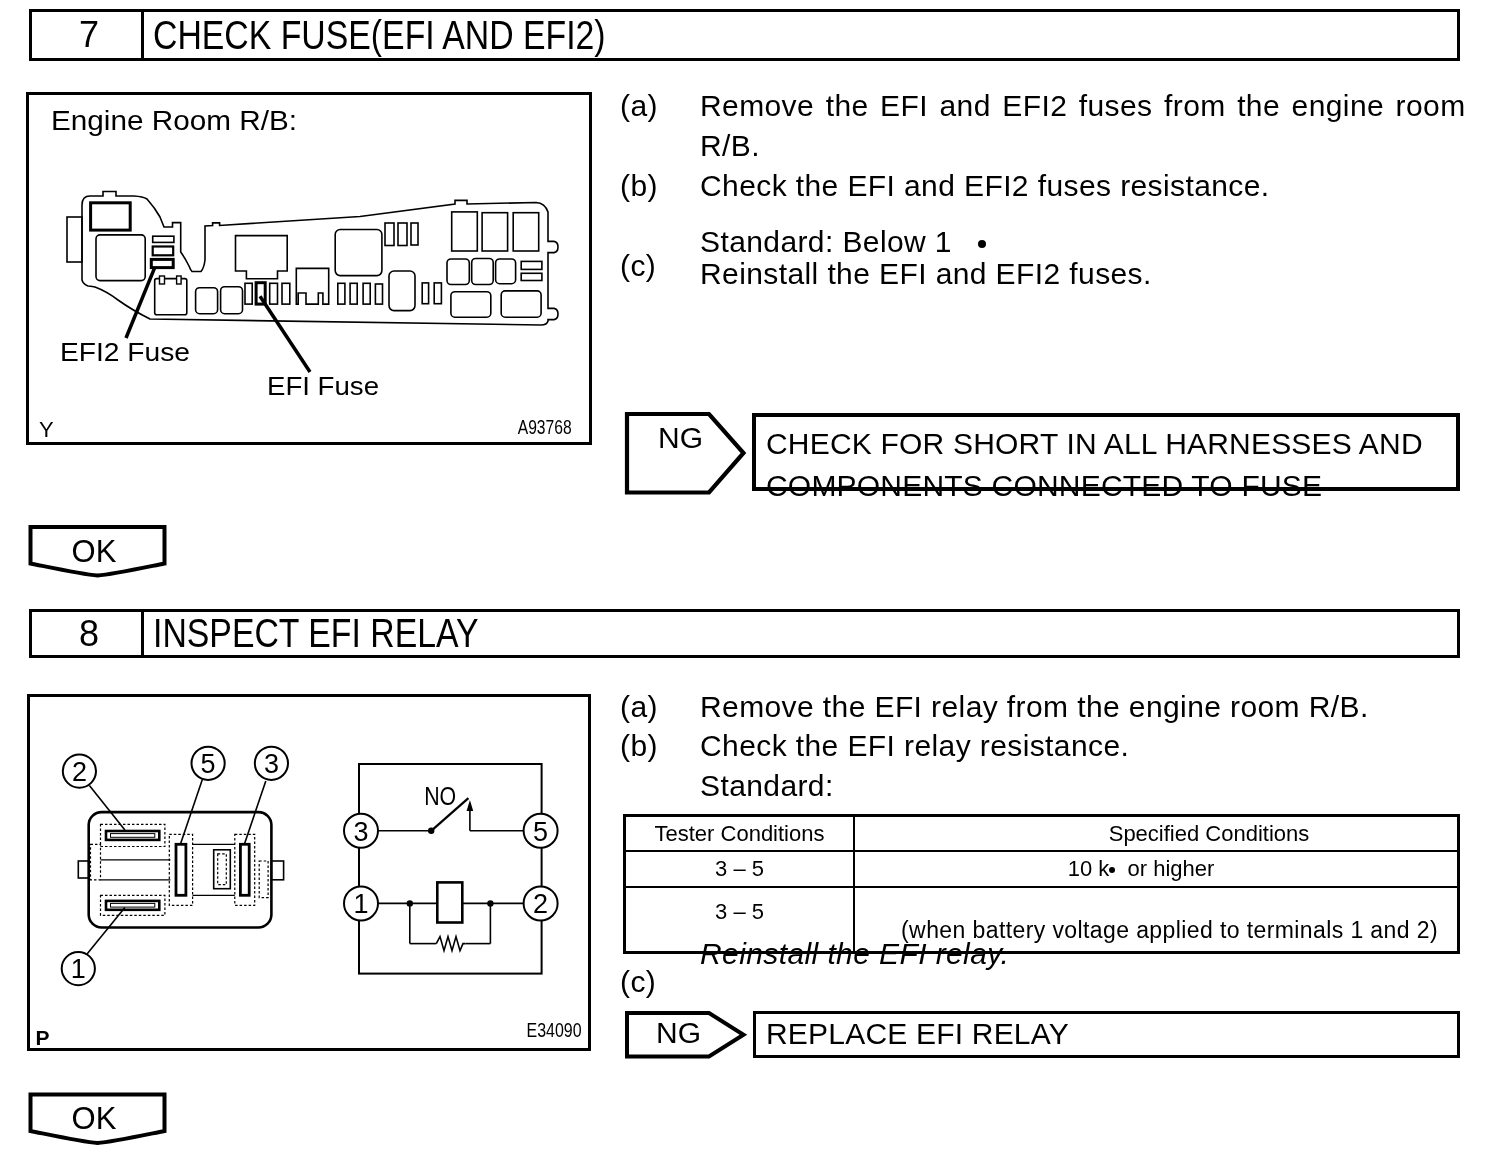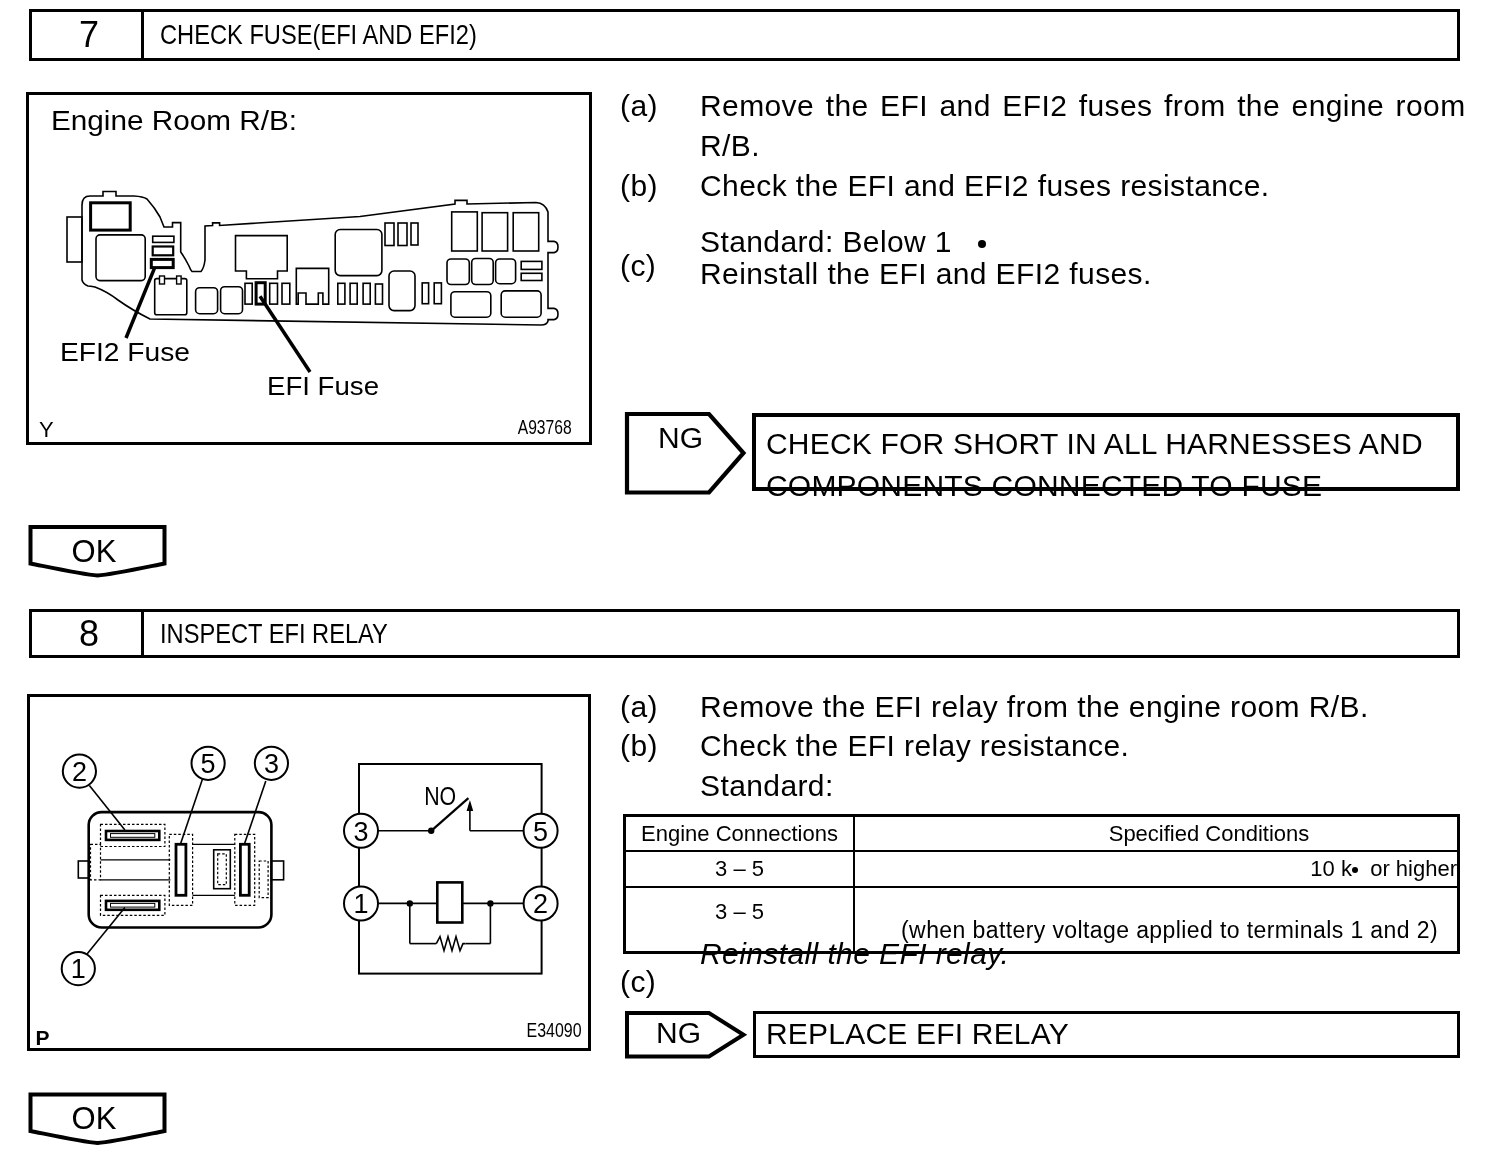--- a/index.html
+++ b/index.html
@@ -9,21 +9,21 @@
   .t30 { font-size:30px; line-height:30px; letter-spacing:0.4px; }
   .t23 { font-size:23px; line-height:23px; letter-spacing:0.4px; }
   .t22 { font-size:22px; line-height:22px; }
   .dot8 { display:inline-block; width:8px; height:8px; border-radius:50%; background:#000; vertical-align:4px; }
   .dot5 { display:inline-block; width:6px; height:6px; border-radius:50%; background:#000; vertical-align:3px; }
   .sq5  { display:inline-block; width:5px; height:5px; background:#000; vertical-align:4px; }
   .hdrbox { position:absolute; left:29px; width:1431px; border:3px solid #000;
             box-sizing:border-box; display:flex; }
   .hdrnum { width:112px; border-right:3px solid #000; box-sizing:border-box;
             font-size:36px; display:flex; align-items:center; justify-content:center; padding-left:5px; box-sizing:border-box; }
-  .hdrtitle { font-size:28px; display:flex; align-items:center; padding-left:16px; }
+  .hdrtitle { font-size:40px; display:flex; align-items:center; padding-left:9px; }
   .hdrtitle span { display:inline-block; transform:scaleX(0.845); transform-origin:0 50%; }
 </style>
 </head>
 <body>
 <div class="page">
 
   <div class="hdrbox" style="top:9px; height:52px;">
     <div class="hdrnum">7</div>
     <div class="hdrtitle">
         <span>CHECK FUSE(EFI AND EFI2)</span>
@@ -230,24 +230,24 @@
   <div class="abs t30" style="left:620px; top:691.6px;">(a)</div>
   <div class="abs t30" style="left:700px; top:691.6px;">Remove the EFI relay from the engine room R/B.</div>
   <div class="abs t30" style="left:620px; top:731.3px;">(b)</div>
   <div class="abs t30" style="left:700px; top:731.3px;">Check the EFI relay resistance.</div>
   <div class="abs t30" style="left:700px; top:771px;">Standard:</div>
 
   <div class="abs" style="left:623px; top:814px; width:837px; height:140px; border:3px solid #000; box-sizing:border-box;">
     <div style="position:absolute; left:227px; top:0; width:2px; height:100%; background:#000;"></div>
     <div style="position:absolute; left:0; top:33px; width:100%; height:2px; background:#000;"></div>
     <div style="position:absolute; left:0; top:69px; width:100%; height:2px; background:#000;"></div>
-    <div class="abs t22" style="left:0; top:5.5px; width:227px; text-align:center;">Engine Connections</div>
+    <div class="abs t22" style="left:0; top:5.5px; width:227px; text-align:center;">Tester Conditions</div>
     <div class="abs t22" style="left:229px; top:5.5px; width:708px; text-align:center;">Specified Conditions</div>
     <div class="abs t22" style="left:0; top:40.5px; width:227px; text-align:center;">3 – 5</div>
-    <div class="abs t22" style="left:229px; top:40.5px; width:602px; text-align:right;">10 k<span class="dot5"></span>&nbsp; or higher</div>
+    <div class="abs t22" style="left:214px; top:40.5px; width:602px; text-align:center;">10 k<span class="dot5"></span>&nbsp; or higher</div>
     <div class="abs t22" style="left:0; top:84px; width:227px; text-align:center;">3 – 5</div>
     <div class="abs t23" style="left:210px; top:101.5px; width:602px; text-align:right;">(when battery voltage applied to terminals 1 and 2)</div>
   </div>
 
   <div class="abs t30" style="left:620px; top:967.2px;">(c)</div>
   <div class="abs t30" style="left:700px; top:939px;font-style:italic;">Reinstall the EFI relay.</div>
 
   <svg class="abs" style="left:623px; top:1009px;" width="126" height="53" viewBox="0 0 126 53">
     <polygon points="4,4 86,4 120.5,25.75 86,47.5 4,47.5" fill="none" stroke="#000" stroke-width="4"></polygon>
     <text x="55.5" y="33.5" font-size="30" text-anchor="middle" font-family="Liberation Sans">NG</text>

